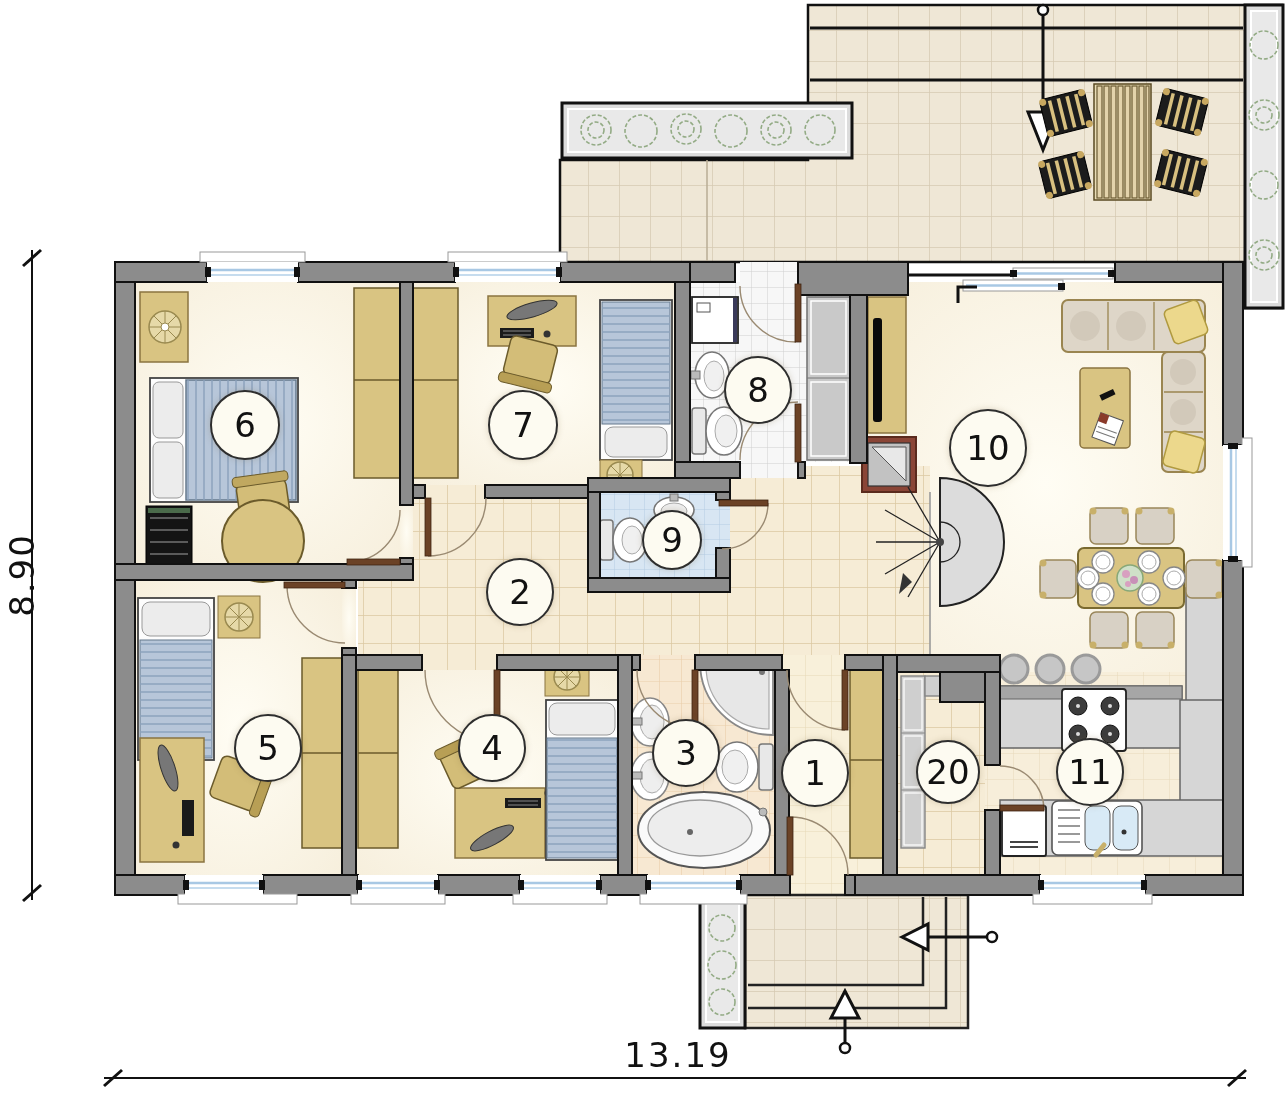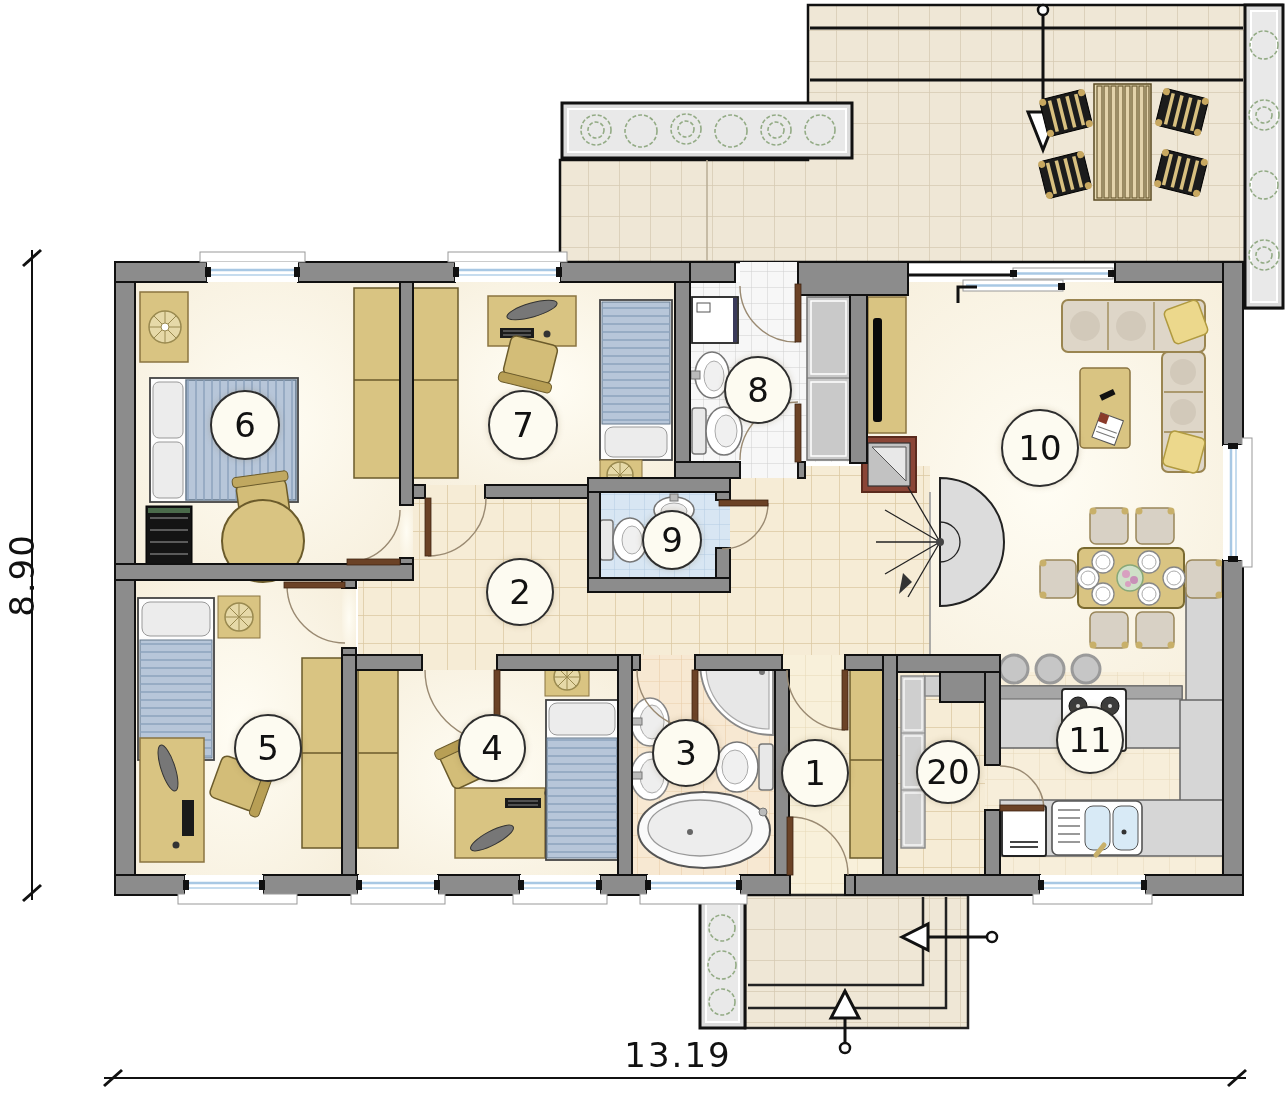--- a/index.html
+++ b/index.html
@@ -773,19 +773,19 @@
 
   <div class="room-label" style="left:815px;top:773px;width:64px;height:64px">1</div>
   <div class="room-label" style="left:520px;top:592px;width:64px;height:64px">2</div>
   <div class="room-label" style="left:686px;top:753px;width:64px;height:64px">3</div>
   <div class="room-label" style="left:492px;top:748px;width:64px;height:64px">4</div>
   <div class="room-label" style="left:268px;top:748px;width:64px;height:64px">5</div>
   <div class="room-label" style="left:245px;top:425px;width:66px;height:66px">6</div>
   <div class="room-label" style="left:523px;top:425px;width:66px;height:66px">7</div>
   <div class="room-label" style="left:758px;top:390px;width:64px;height:64px">8</div>
   <div class="room-label" style="left:672px;top:540px;width:56px;height:56px">9</div>
-  <div class="room-label" style="left:1040px;top:448px;width:74px;height:74px">10</div>
-  <div class="room-label" style="left:1090px;top:740px;width:64px;height:64px">11</div>
+  <div class="room-label" style="left:988px;top:448px;width:74px;height:74px">10</div>
+  <div class="room-label" style="left:1090px;top:772px;width:64px;height:64px">11</div>
   <div class="room-label" style="left:948px;top:772px;width:60px;height:60px">20</div>
 
   <div class="dim-label vert" style="left:22px;top:575px;">8.90</div>
   <div class="dim-label" style="left:678px;top:1055px;">13.19</div>
 </div>
 
 </body></html>

